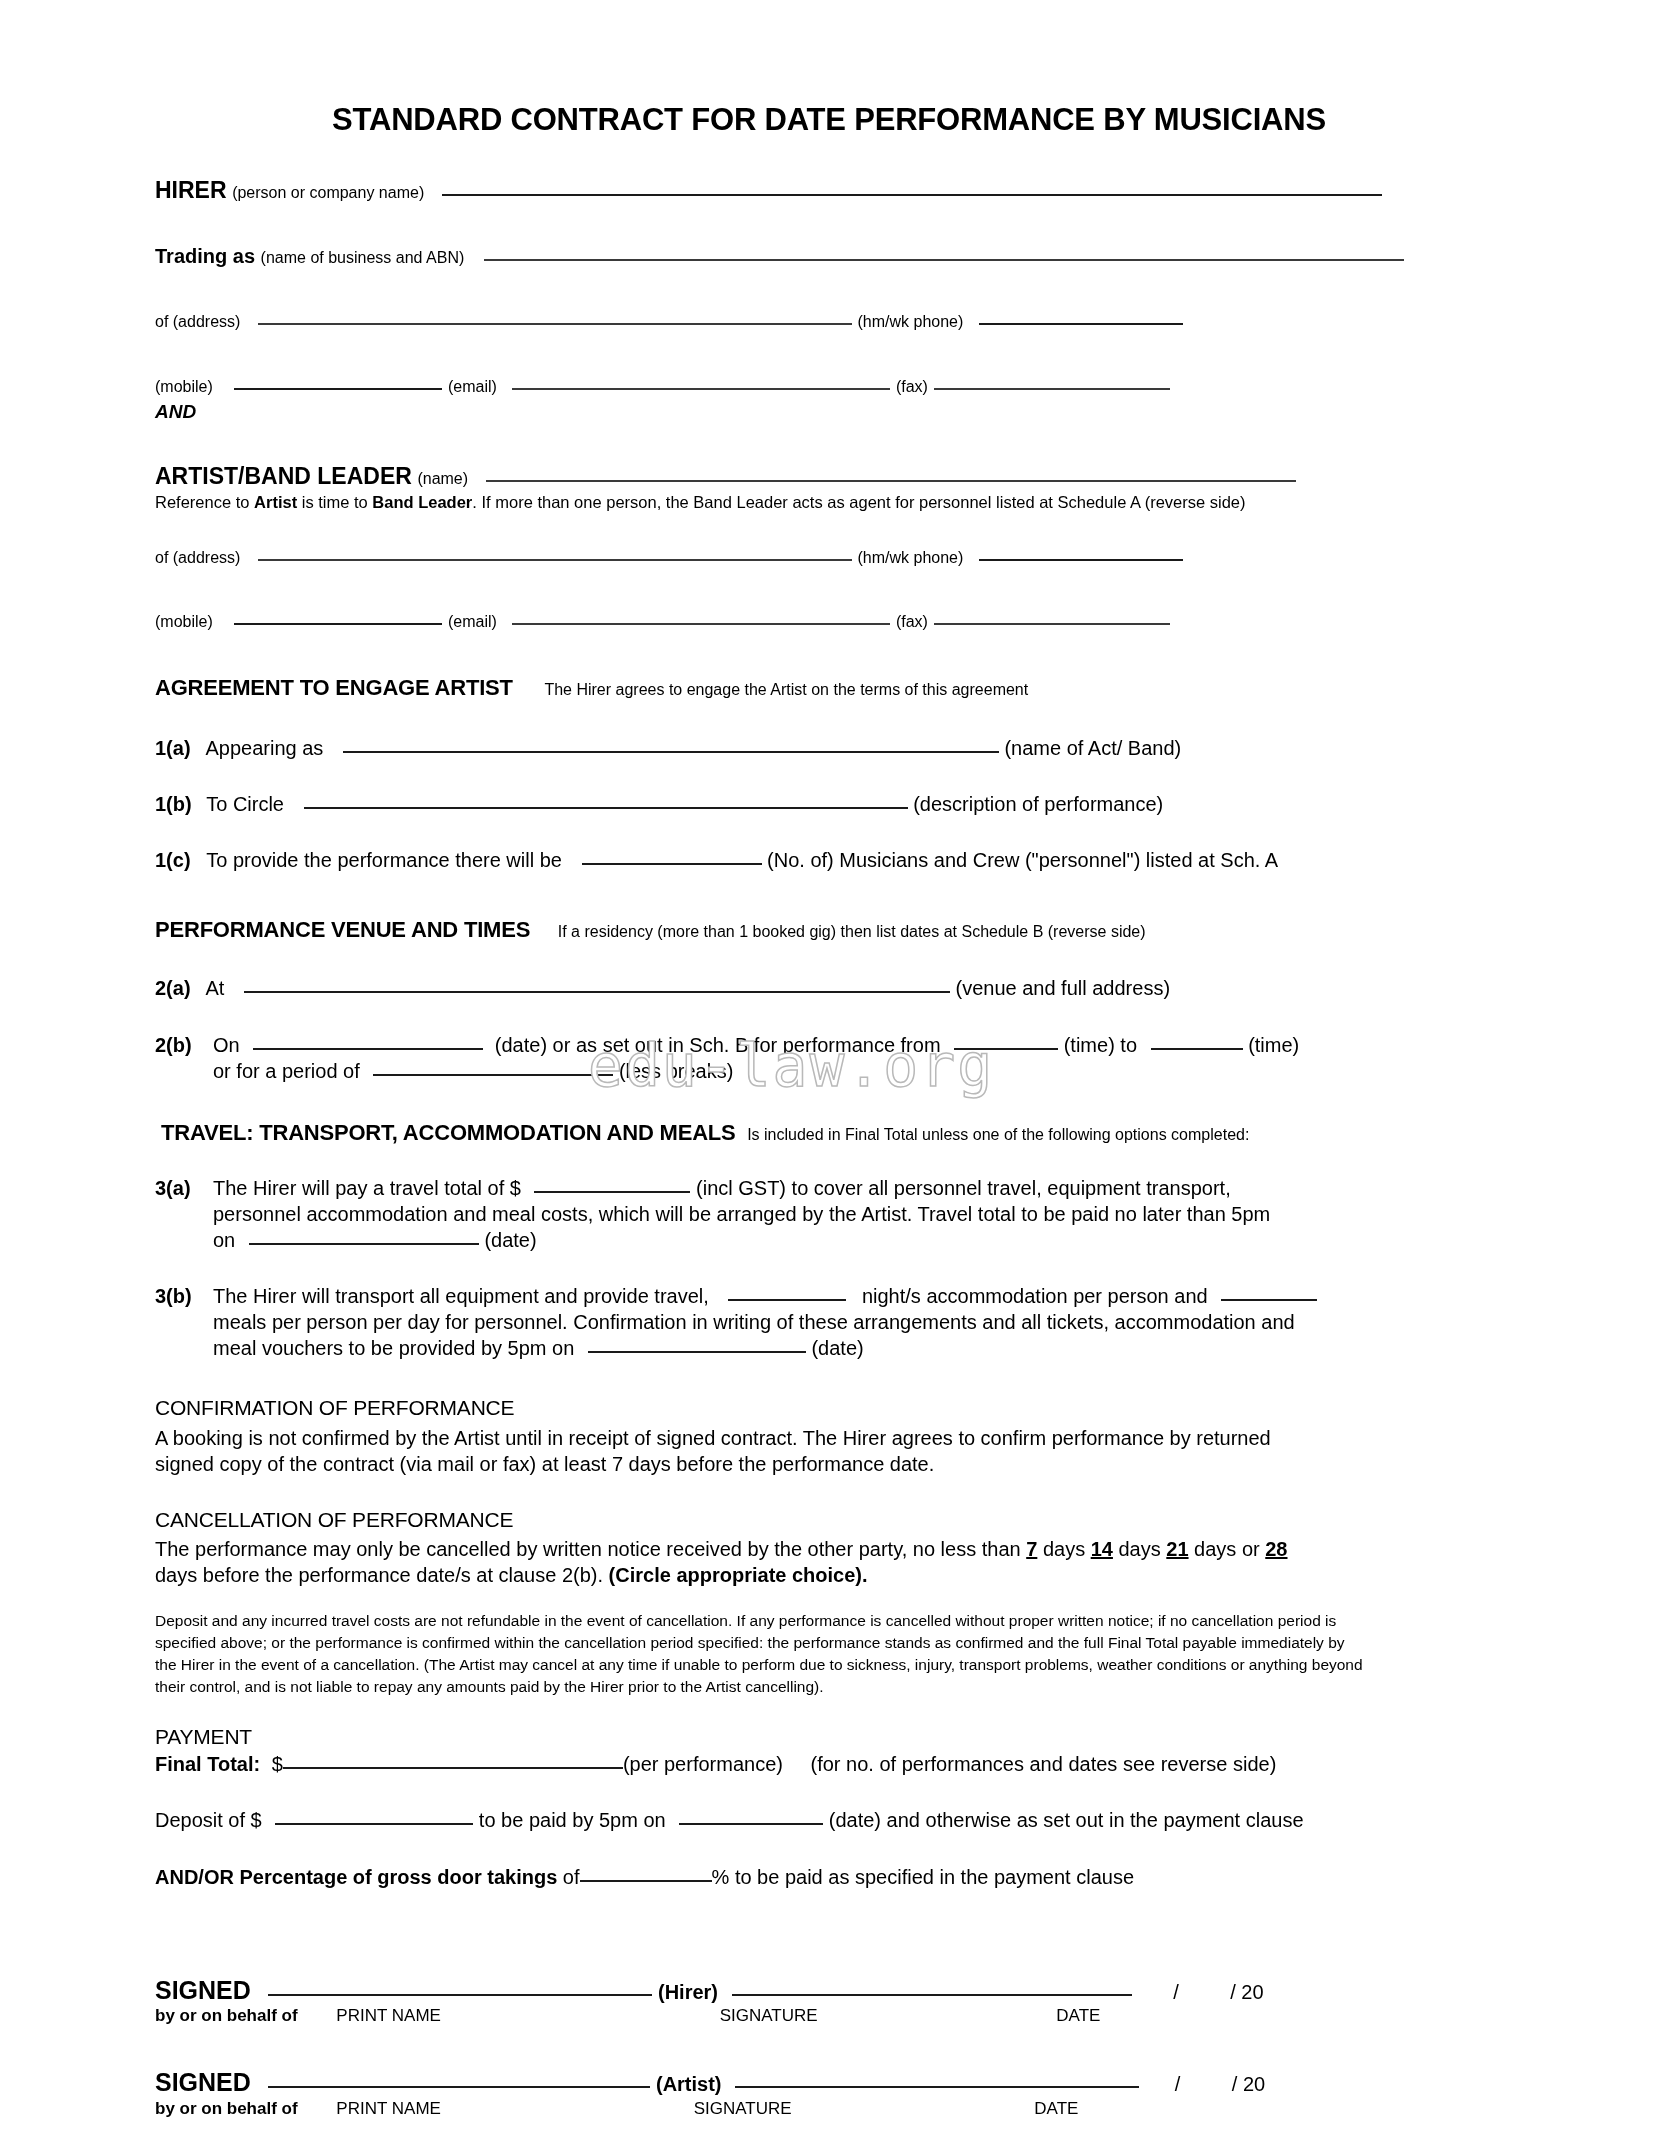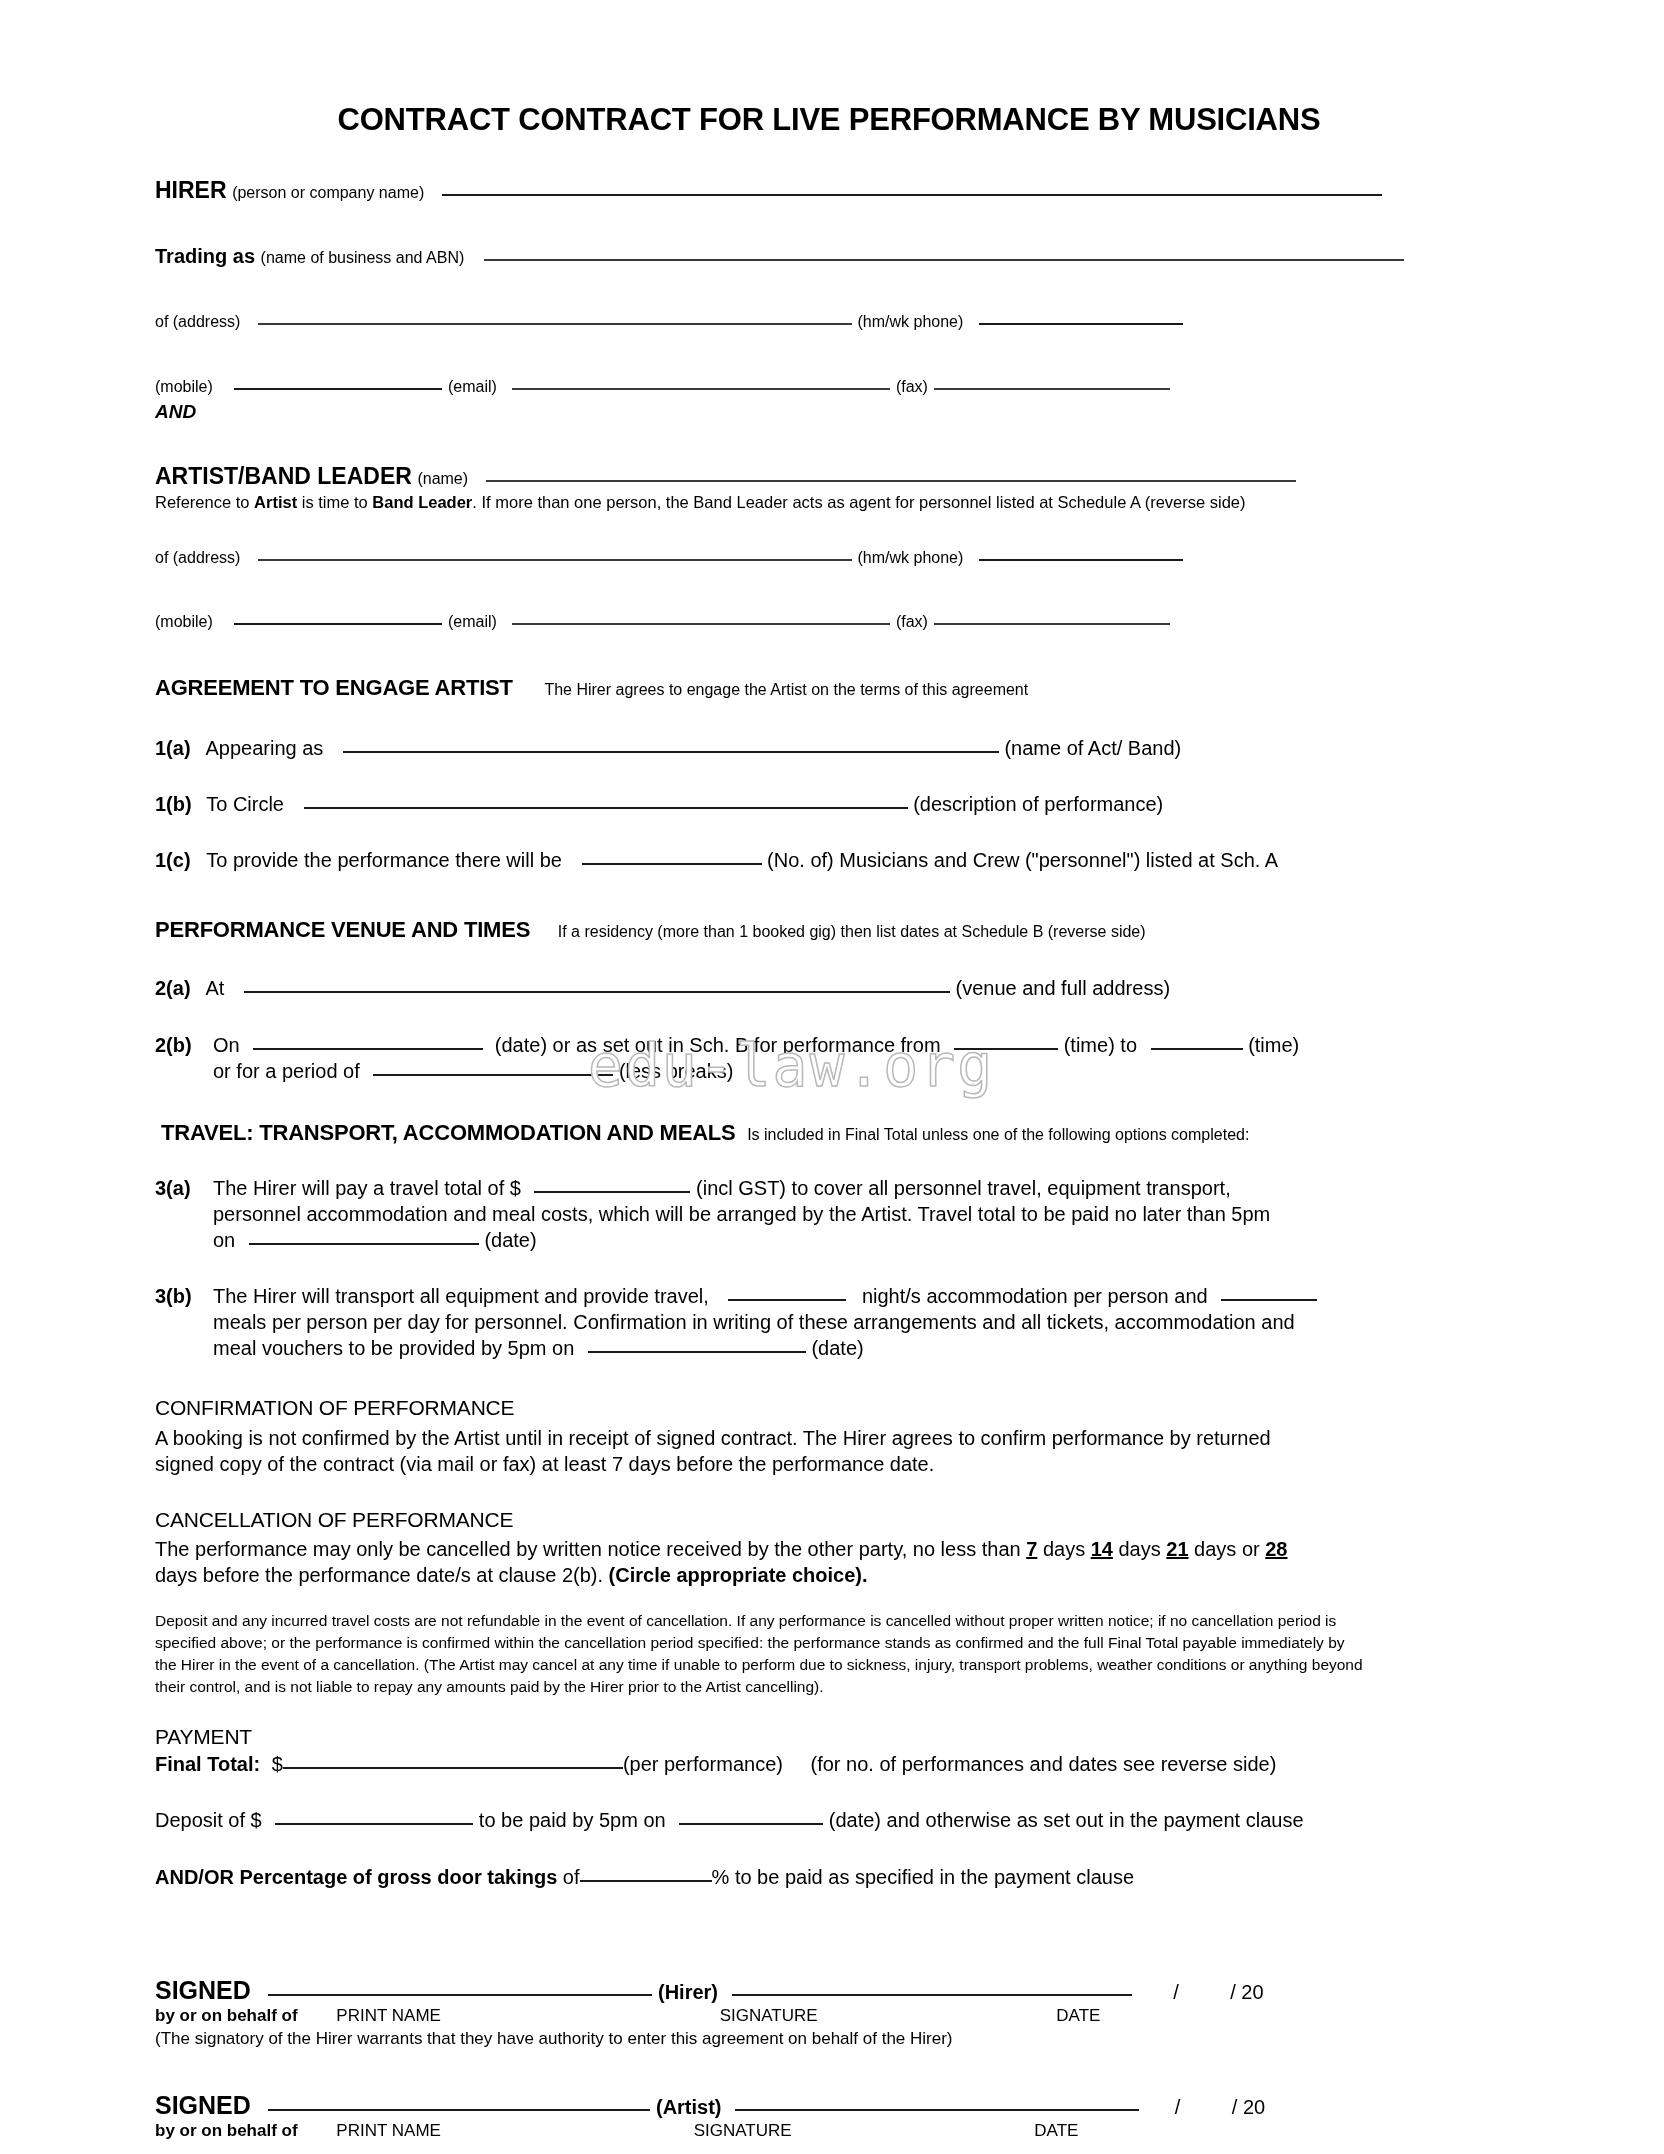--- a/index.html
+++ b/index.html
@@ -117,21 +117,21 @@
 </style>
 </head>
 <body>
 
 <div class="page">
 
   <div class="watermark">edu-law.org</div>
 
   <div class="sheet">
 
-    <div class="title">CONTRACT CONTRACT FOR LIVE PERFORMANCE BY MUSICIANS</div>
+    <div class="title">STANDARD CONTRACT FOR DATE PERFORMANCE BY MUSICIANS</div>
 
     <div class="row" style="margin-top:38px;">
       <span class="lbl-big">HIRER</span>
       <span class="tiny">(person or company name)</span>
       <span class="fill" style="width:940px;margin-left:12px;"></span>
     </div>
 
     <div class="row" style="margin-top:40px;">
       <span class="lbl-bold">Trading as</span>
       <span class="tiny">(name of business and ABN)</span>
@@ -334,21 +334,20 @@
       <span class="sig-line" style="width:400px;margin-left:8px;"></span>
       <span style="margin-left:36px;">/</span>
       <span style="margin-left:46px;">/ 20</span>
     </div>
     <div class="row" style="margin-top:1px;font-size:17px;">
       <span class="lbl-bold">by or on behalf of</span>
       <span style="margin-left:34px;">PRINT NAME</span>
       <span style="margin-left:274px;">SIGNATURE</span>
       <span style="margin-left:234px;">DATE</span>
     </div>
-    <div class="row" style="margin-top:2px;font-size:17px;">(The signatory of the Hirer warrants that they have authority to enter this agreement on behalf of the Hirer)</div>
 
     <div class="row" style="margin-top:40px;">
       <span class="lbl-big" style="font-size:25px;">SIGNED</span>
       <span class="sig-line" style="width:382px;margin-left:12px;"></span>
       <span class="lbl-bold">(Artist)</span>
       <span class="sig-line" style="width:404px;margin-left:8px;"></span>
       <span style="margin-left:30px;">/</span>
       <span style="margin-left:46px;">/ 20</span>
     </div>
     <div class="row" style="margin-top:1px;font-size:17px;">

